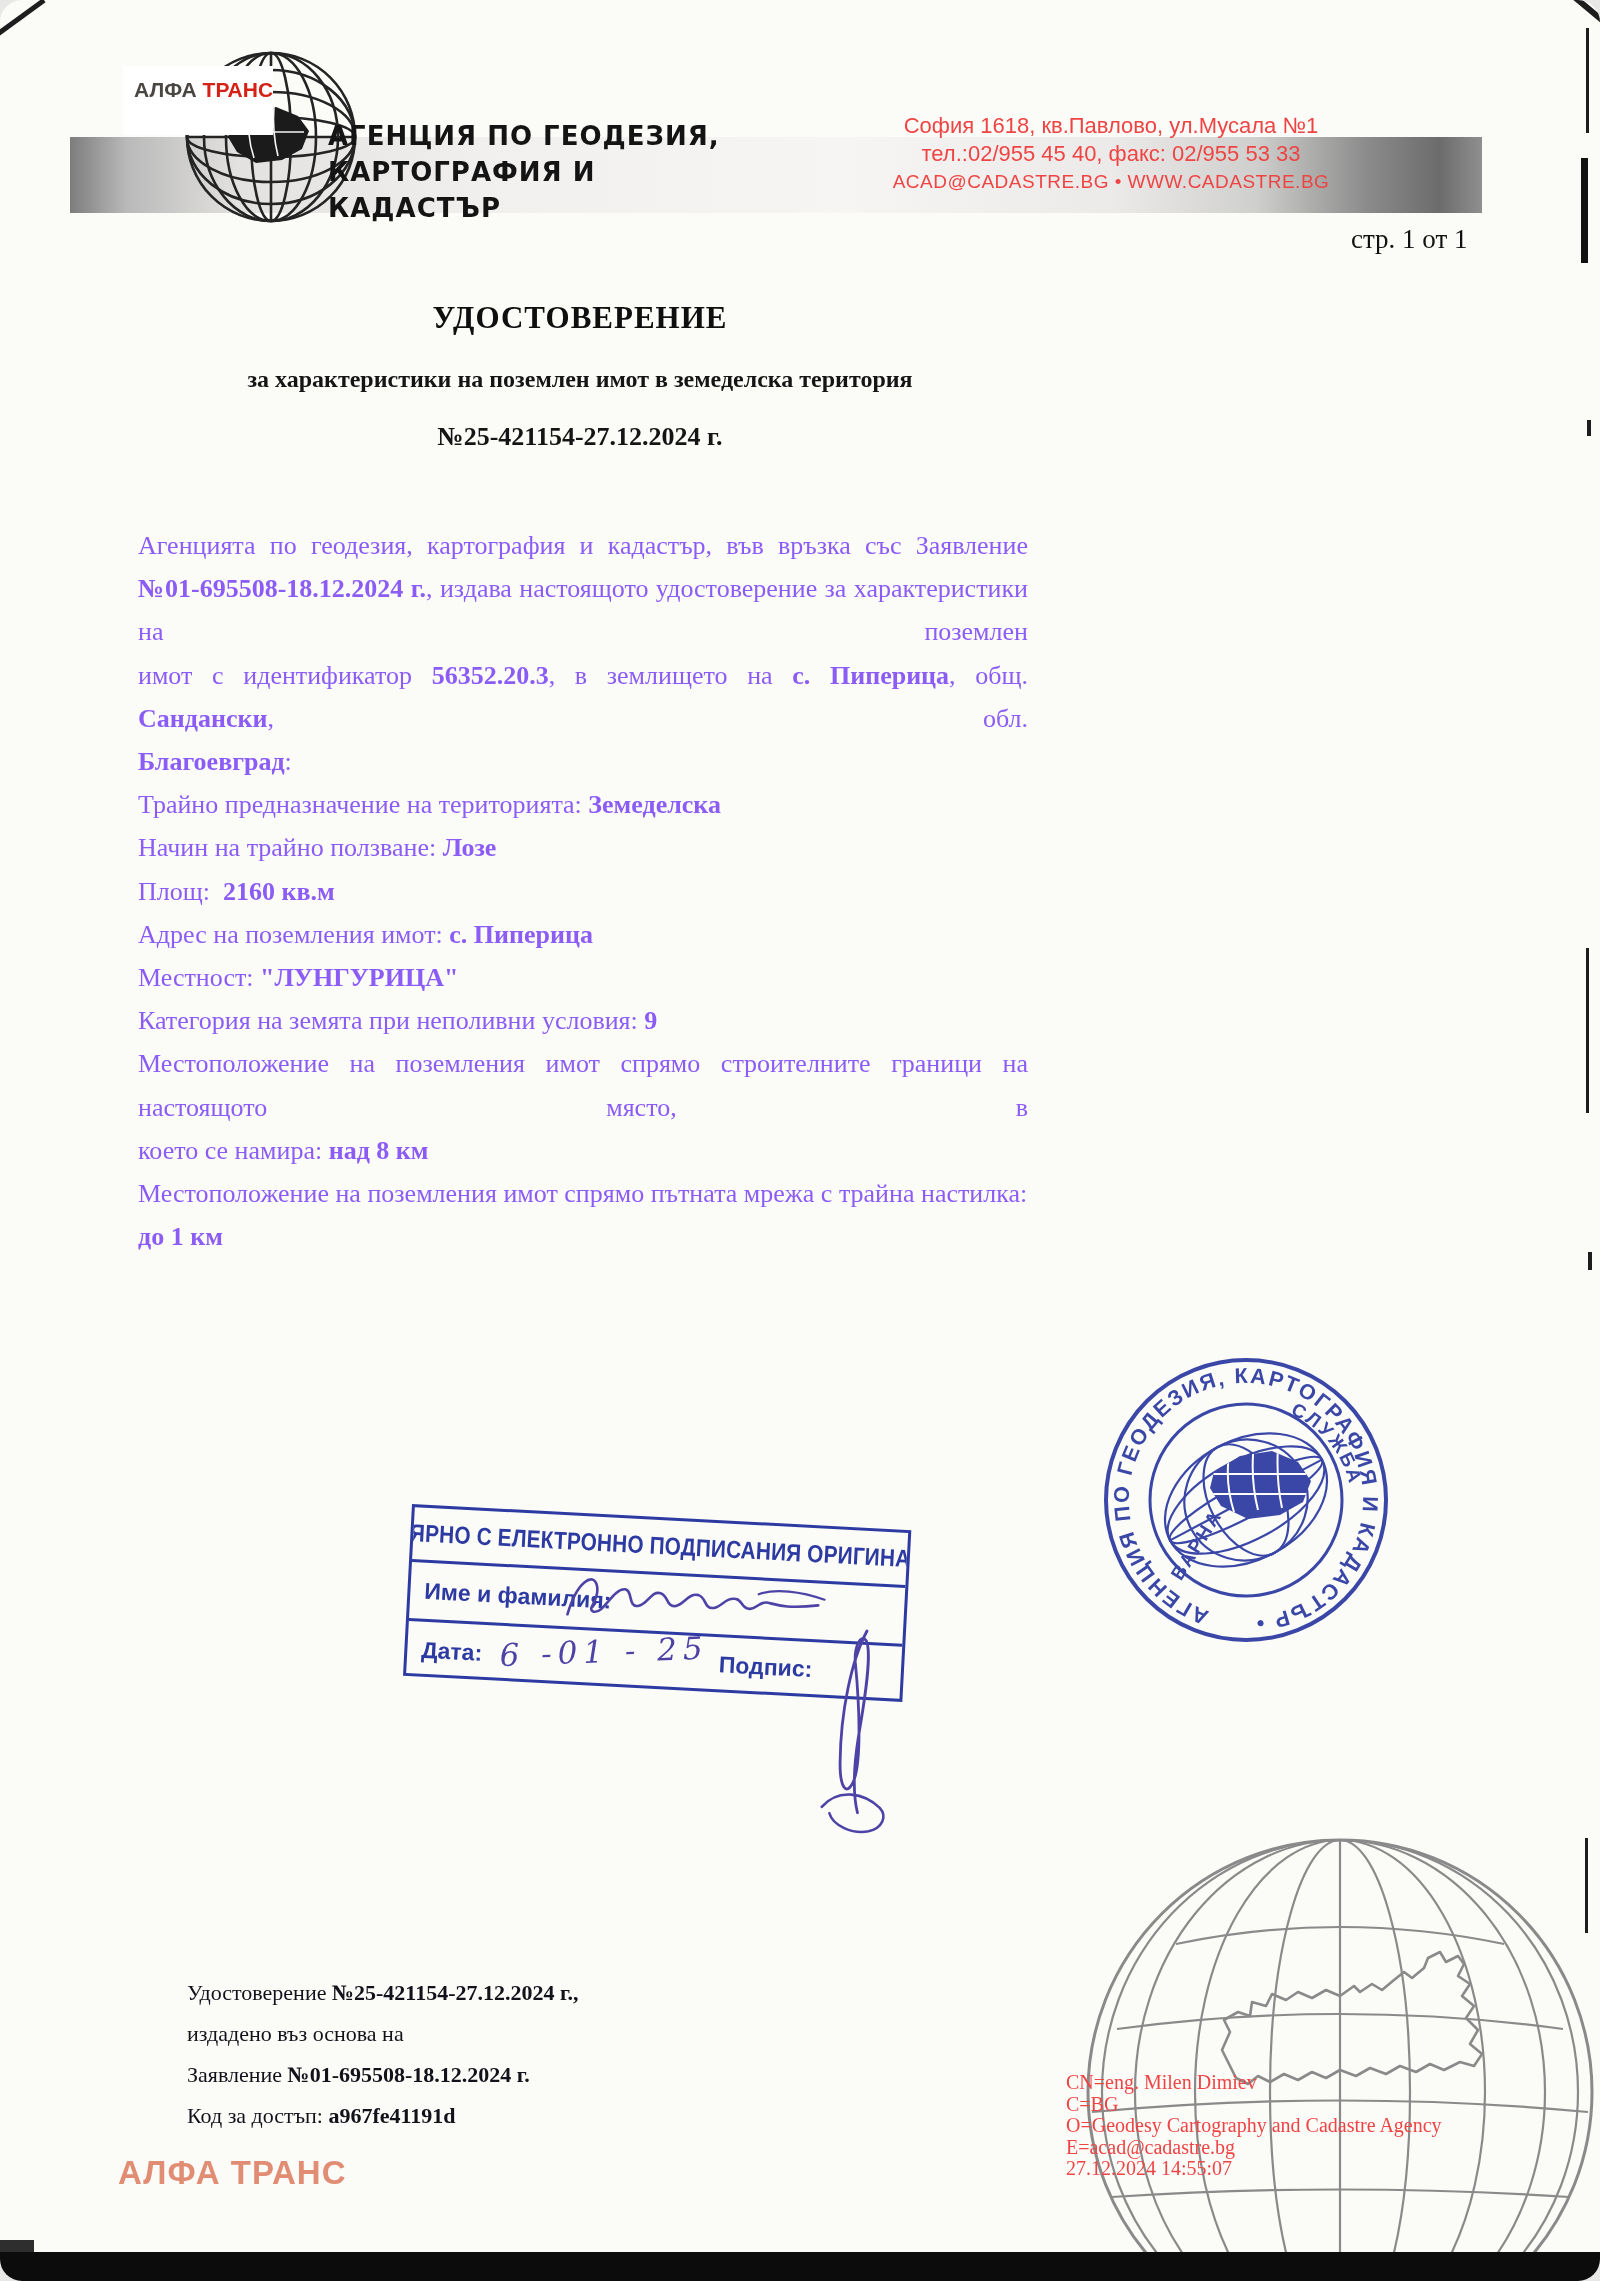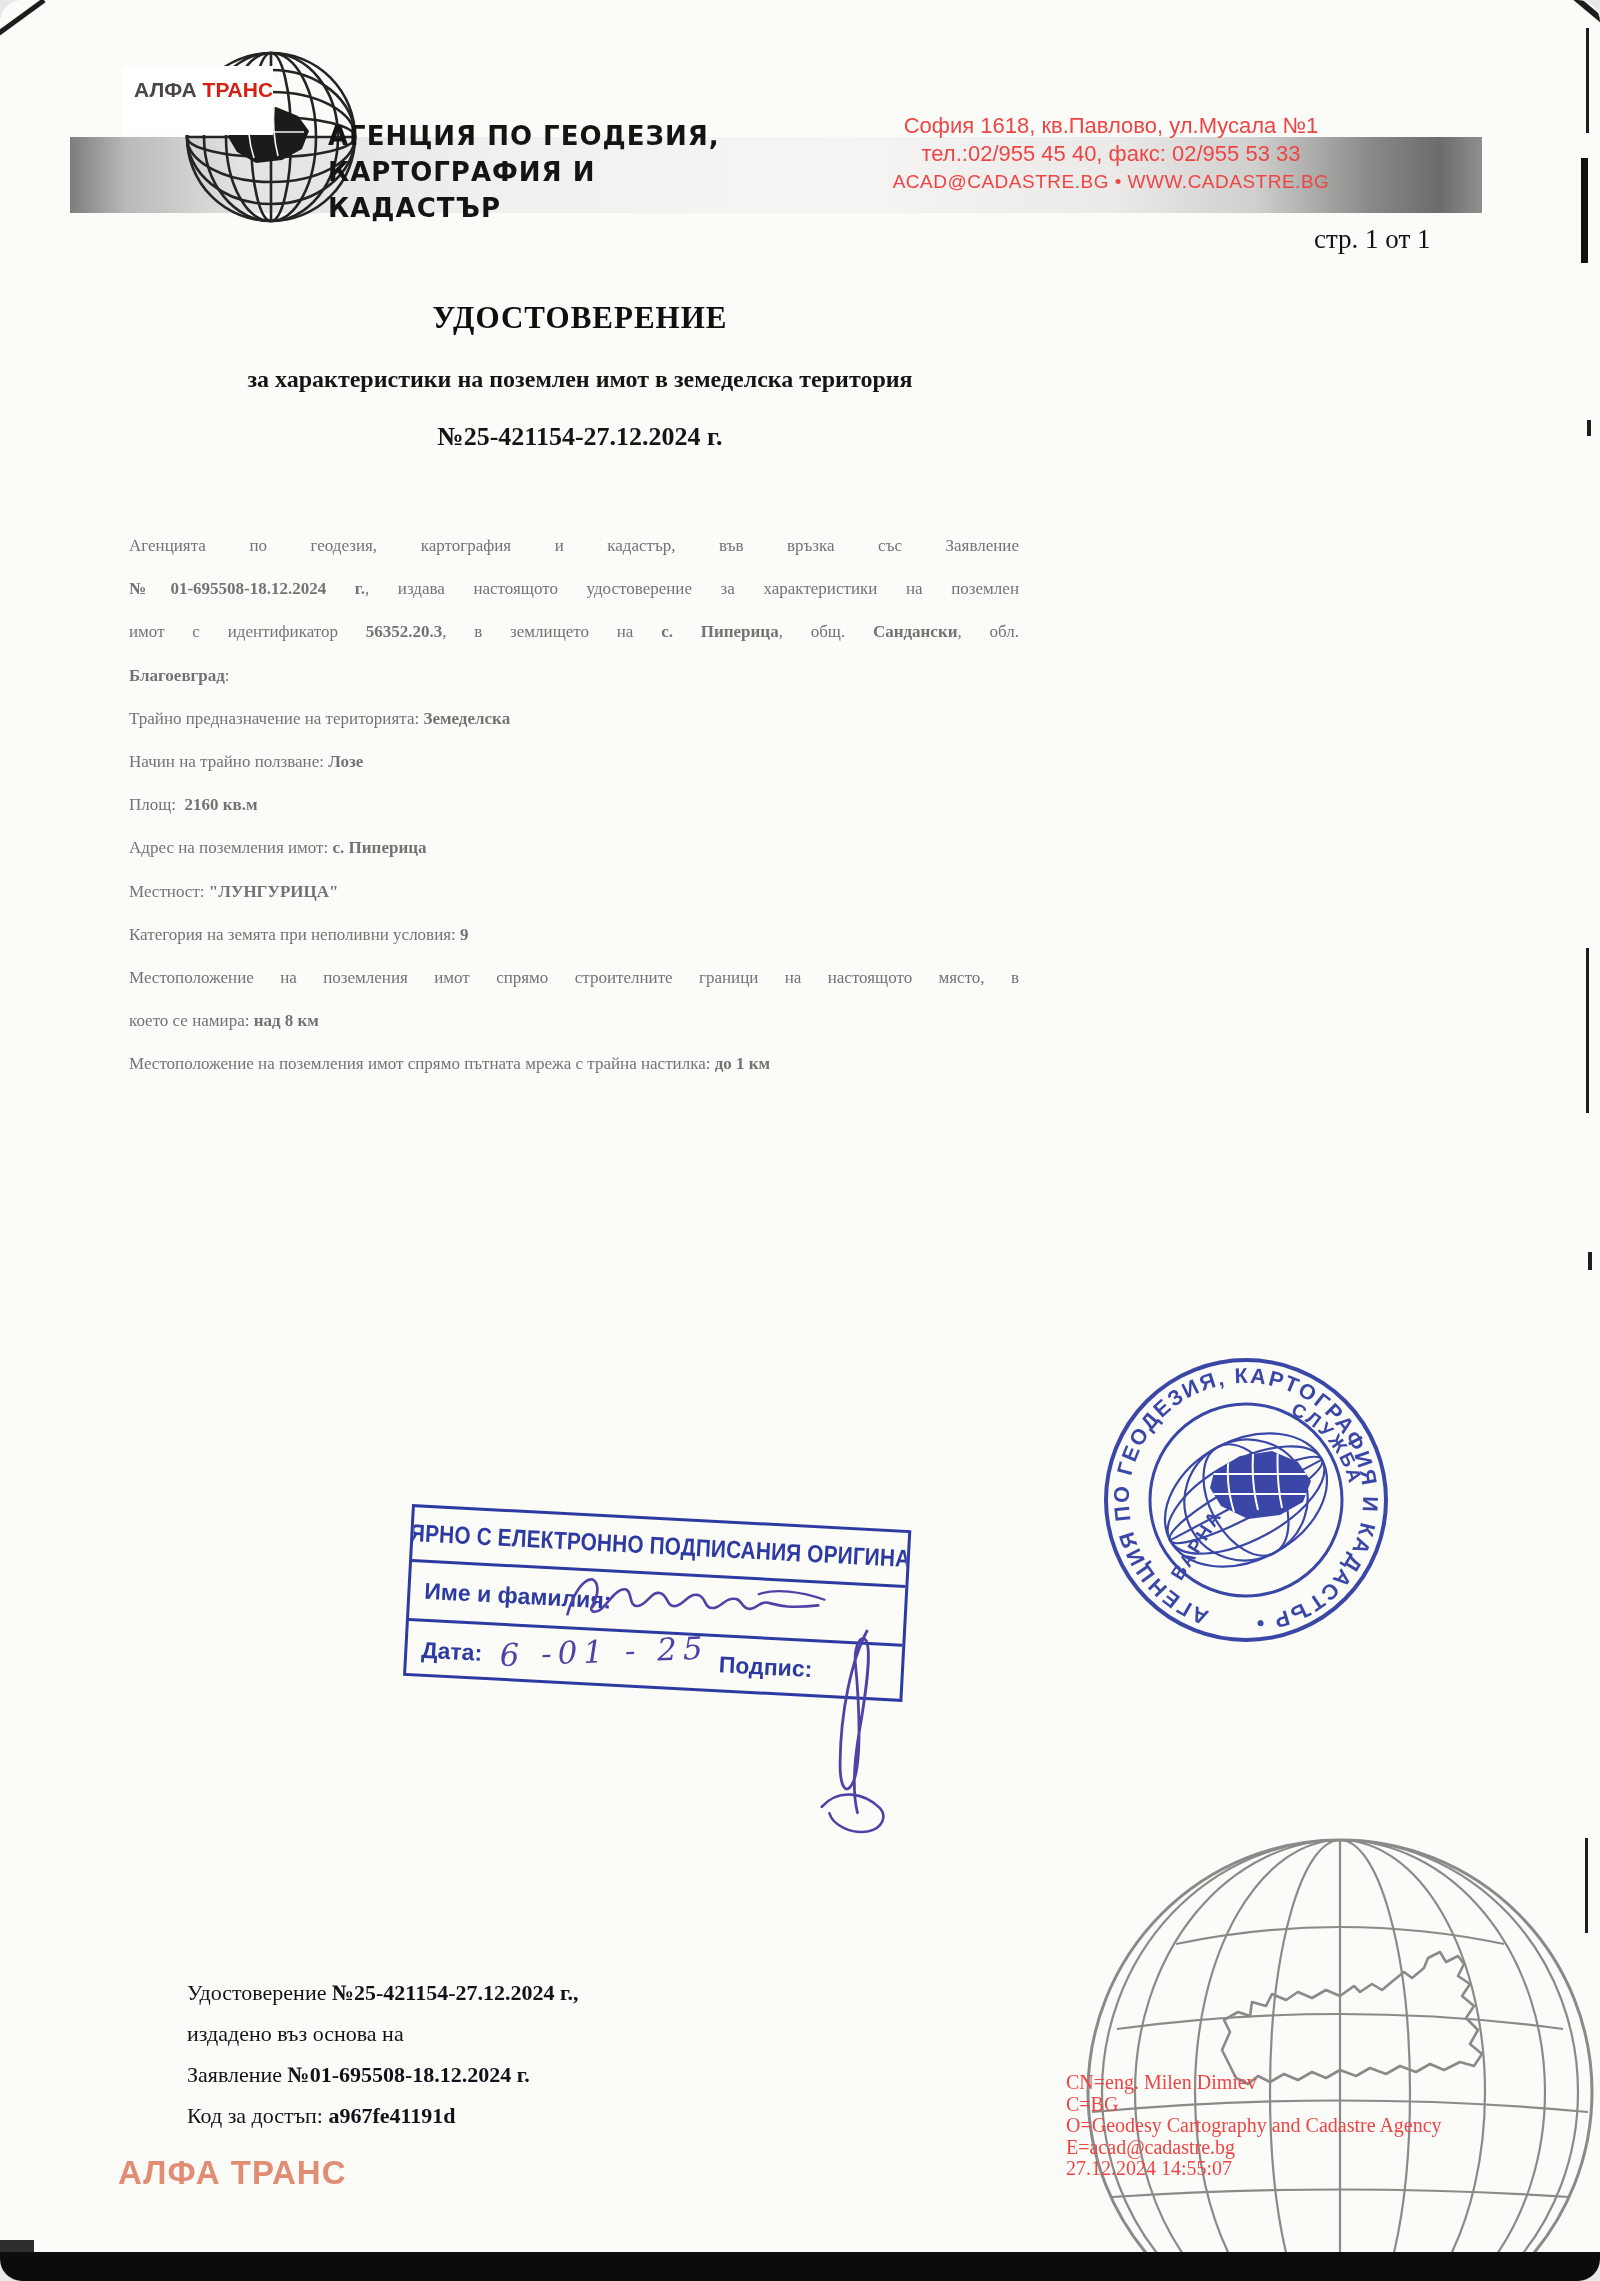--- a/index.html
+++ b/index.html
@@ -17,30 +17,30 @@
   #alpha-text{font-family:"Liberation Sans",sans-serif;font-weight:bold;font-size:21px;
     letter-spacing:0;margin-top:6px;white-space:nowrap;}
   #alpha-text .alpha{color:#4a4743;}
   #alpha-text .trans{color:#d42015;}
   #agency-name{left:328px;top:118px;width:430px;font-family:"DejaVu Sans",sans-serif;
     font-weight:bold;font-size:26px;line-height:36px;color:#141414;letter-spacing:1px;z-index:4;}
   #address{left:856px;top:112px;width:510px;text-align:center;
     font-family:"Liberation Sans",sans-serif;color:#ef4444;z-index:4;}
   #address .a1,#address .a2{font-size:22px;line-height:28px;}
   #address .a3{font-size:19px;line-height:27px;letter-spacing:.5px;}
-  #page-num{left:1314px;top:224px;font-size:27px;color:#111;}
+  #page-num{left:1351px;top:224px;font-size:27px;color:#111;}
 
   
   #doc-title{left:135px;top:300px;width:890px;text-align:center;font-weight:bold;
     font-size:31px;letter-spacing:1px;color:#0f0f0f;}
   #doc-subtitle{left:135px;top:366px;width:890px;text-align:center;font-weight:bold;font-size:24px;}
   #doc-number{left:135px;top:422px;width:890px;text-align:center;font-weight:bold;font-size:26px;}
 
   
-  #body-block{left:129px;top:524px;width:890px;font-size:17px;line-height:43.2px;color:#737373;}
+  #body-block{left:138px;top:524px;width:890px;font-size:26px;line-height:43.2px;color:#8b5cf6;}
   .bodyline{white-space:pre-wrap;}
   .jstretch{text-align:justify;text-align-last:justify;}
 
   
   #stamp-box{left:412px;top:1504px;width:500px;height:172px;border:3.5px solid #2c3aa1;
     transform:rotate(3deg);transform-origin:0 0;color:#2c3aa1;
     font-family:"Liberation Sans",sans-serif;box-sizing:border-box;background:rgba(255,255,255,.0);}
   #stamp-row1{height:52px;border-bottom:3px solid #2c3aa1;display:flex;align-items:center;justify-content:center;overflow:hidden;}
   #stamp-row1 span{display:inline-block;transform:scaleX(.85);white-space:nowrap;
     font-weight:bold;font-size:24.5px;letter-spacing:.2px;}

